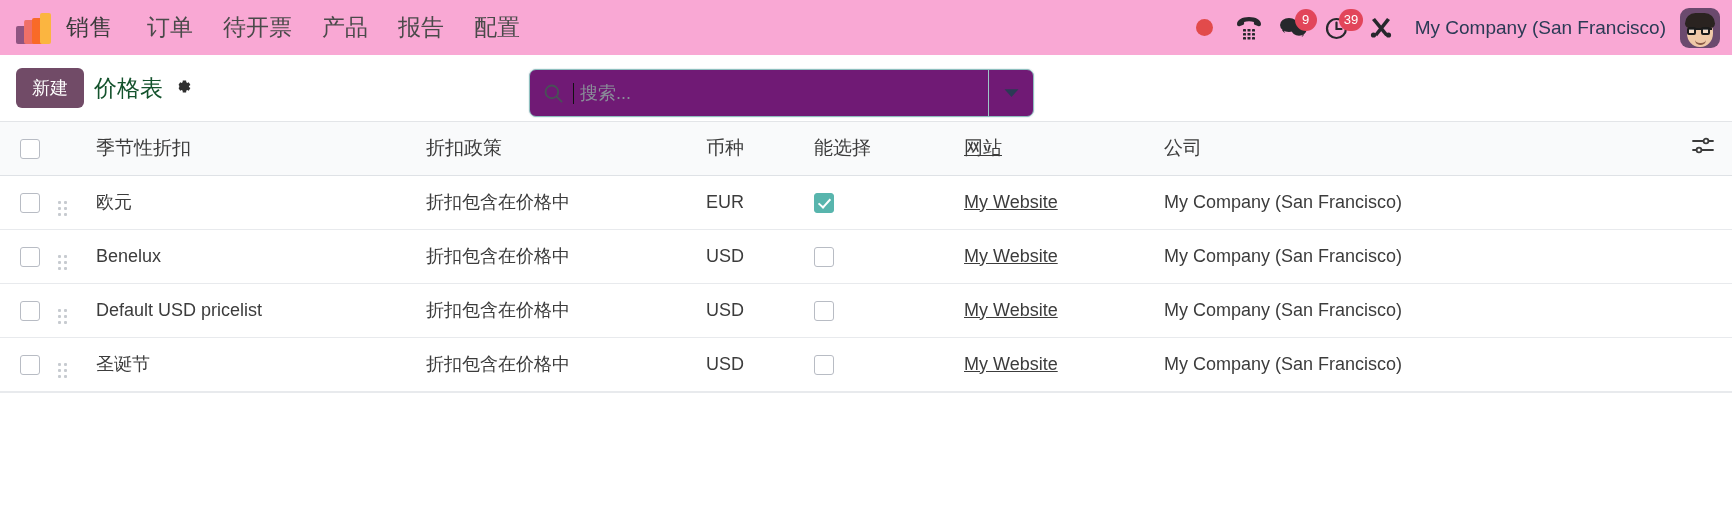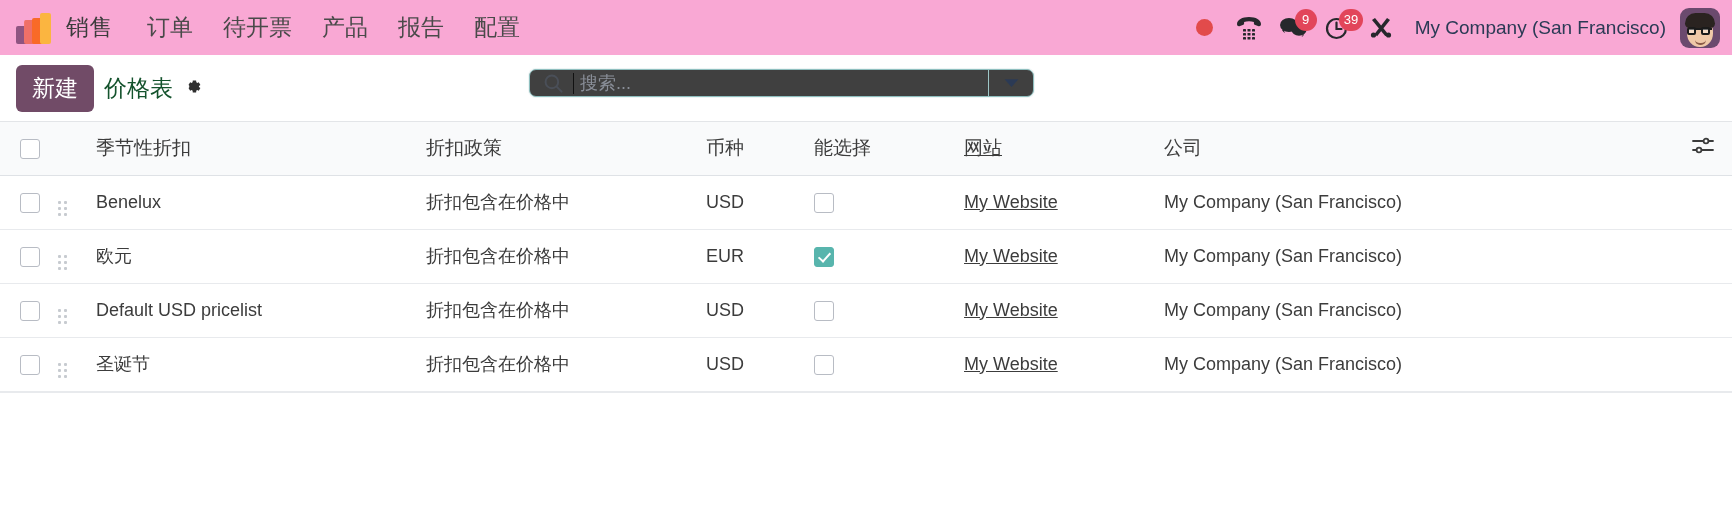--- a/index.html
+++ b/index.html
@@ -147,21 +147,21 @@
     align-items: center;
     padding: 0 16px 0 16px;
     background: #ffffff;
     position: relative;
   }
   .btn-new {
     background: #714b67;
     color: #ffffff;
     border: none;
     border-radius: 6px;
-    font-size: 23px;
+    font-size: 18px;
     padding: 8px 16px;
     cursor: pointer;
     font-family: "Liberation Sans", sans-serif;
     margin-right: 10px;
   }
   .breadcrumb-title {
     font-size: 23px;
     color: #14532d;
     font-weight: 400;
     margin-right: 10px;
@@ -175,22 +175,22 @@
 
   .searchview-wrap {
     position: absolute;
     left: 529px;
     top: 14px;
     width: 505px;
     display: flex;
     align-items: stretch;
     border: 1px solid #8fbfbf;
     border-radius: 7px;
-    background: #404040;
-    height: 28px;
+    background: #701a75;
+    height: 48px;
     box-shadow: 0 0 0 1px rgba(143,191,191,.15);
   }
   .searchview-input {
     flex: 1 1 auto;
     display: flex;
     align-items: center;
     gap: 6px;
     padding: 0 10px 0 13px;
     overflow: hidden;
   }
@@ -516,45 +516,20 @@
         <td class="col-handle">
           <span class="drag-handle">
             <i></i>
               <i></i>
               <i></i>
               <i></i>
               <i></i>
               <i></i>
           </span>
         </td>
-        <td class="col-name">Benelux</td>
-        <td class="col-policy">折扣包含在价格中</td>
-        <td class="col-curr">USD</td>
-        <td class="col-sel">
-          <span class="cb"></span>
-        </td>
-        <td class="col-site">My Website</td>
-        <td class="col-comp">My Company (San Francisco)</td>
-        <td class="col-opt"></td>
-      </tr>
-
-      <tr>
-        <td class="col-check">
-          <span class="cb"></span>
-        </td>
-        <td class="col-handle">
-          <span class="drag-handle">
-            <i></i>
-              <i></i>
-              <i></i>
-              <i></i>
-              <i></i>
-              <i></i>
-          </span>
-        </td>
         <td class="col-name">欧元</td>
         <td class="col-policy">折扣包含在价格中</td>
         <td class="col-curr">EUR</td>
         <td class="col-sel">
           <span class="cb checked"></span>
         </td>
         <td class="col-site">My Website</td>
         <td class="col-comp">My Company (San Francisco)</td>
         <td class="col-opt"></td>
       </tr>
@@ -566,20 +541,45 @@
         <td class="col-handle">
           <span class="drag-handle">
             <i></i>
               <i></i>
               <i></i>
               <i></i>
               <i></i>
               <i></i>
           </span>
         </td>
+        <td class="col-name">Benelux</td>
+        <td class="col-policy">折扣包含在价格中</td>
+        <td class="col-curr">USD</td>
+        <td class="col-sel">
+          <span class="cb"></span>
+        </td>
+        <td class="col-site">My Website</td>
+        <td class="col-comp">My Company (San Francisco)</td>
+        <td class="col-opt"></td>
+      </tr>
+
+      <tr>
+        <td class="col-check">
+          <span class="cb"></span>
+        </td>
+        <td class="col-handle">
+          <span class="drag-handle">
+            <i></i>
+              <i></i>
+              <i></i>
+              <i></i>
+              <i></i>
+              <i></i>
+          </span>
+        </td>
         <td class="col-name">Default USD pricelist</td>
         <td class="col-policy">折扣包含在价格中</td>
         <td class="col-curr">USD</td>
         <td class="col-sel">
           <span class="cb"></span>
         </td>
         <td class="col-site">My Website</td>
         <td class="col-comp">My Company (San Francisco)</td>
         <td class="col-opt"></td>
       </tr>

